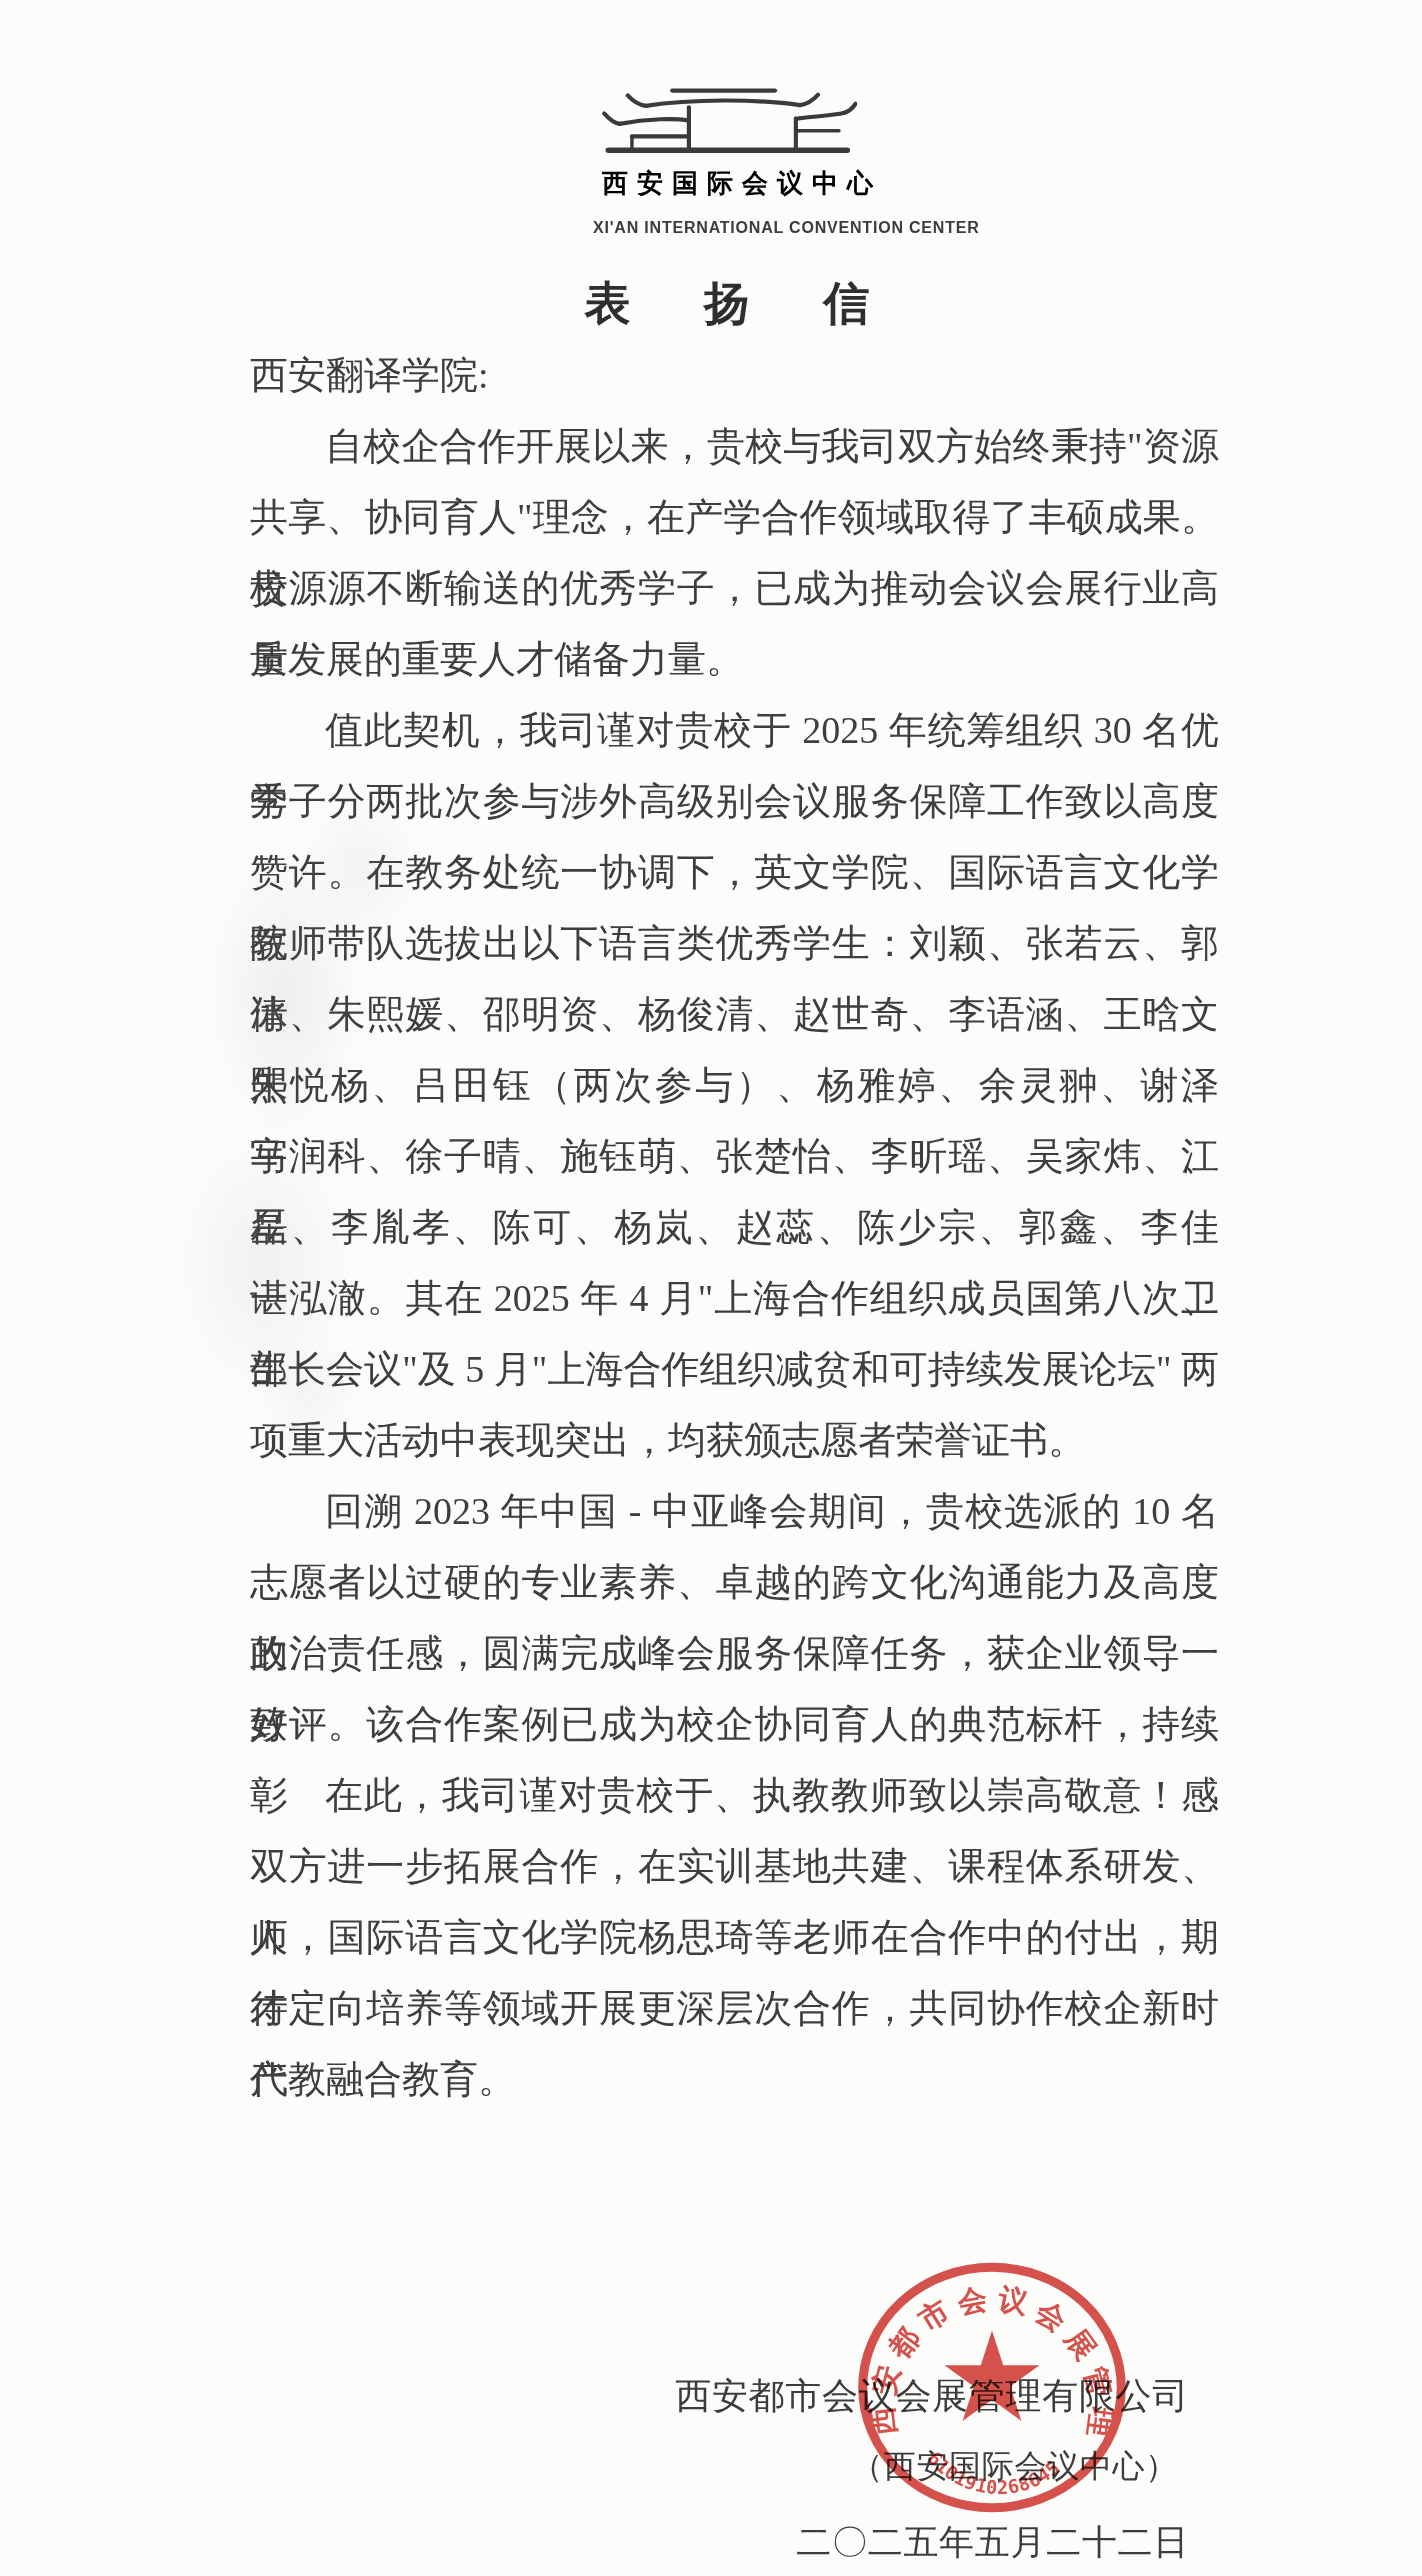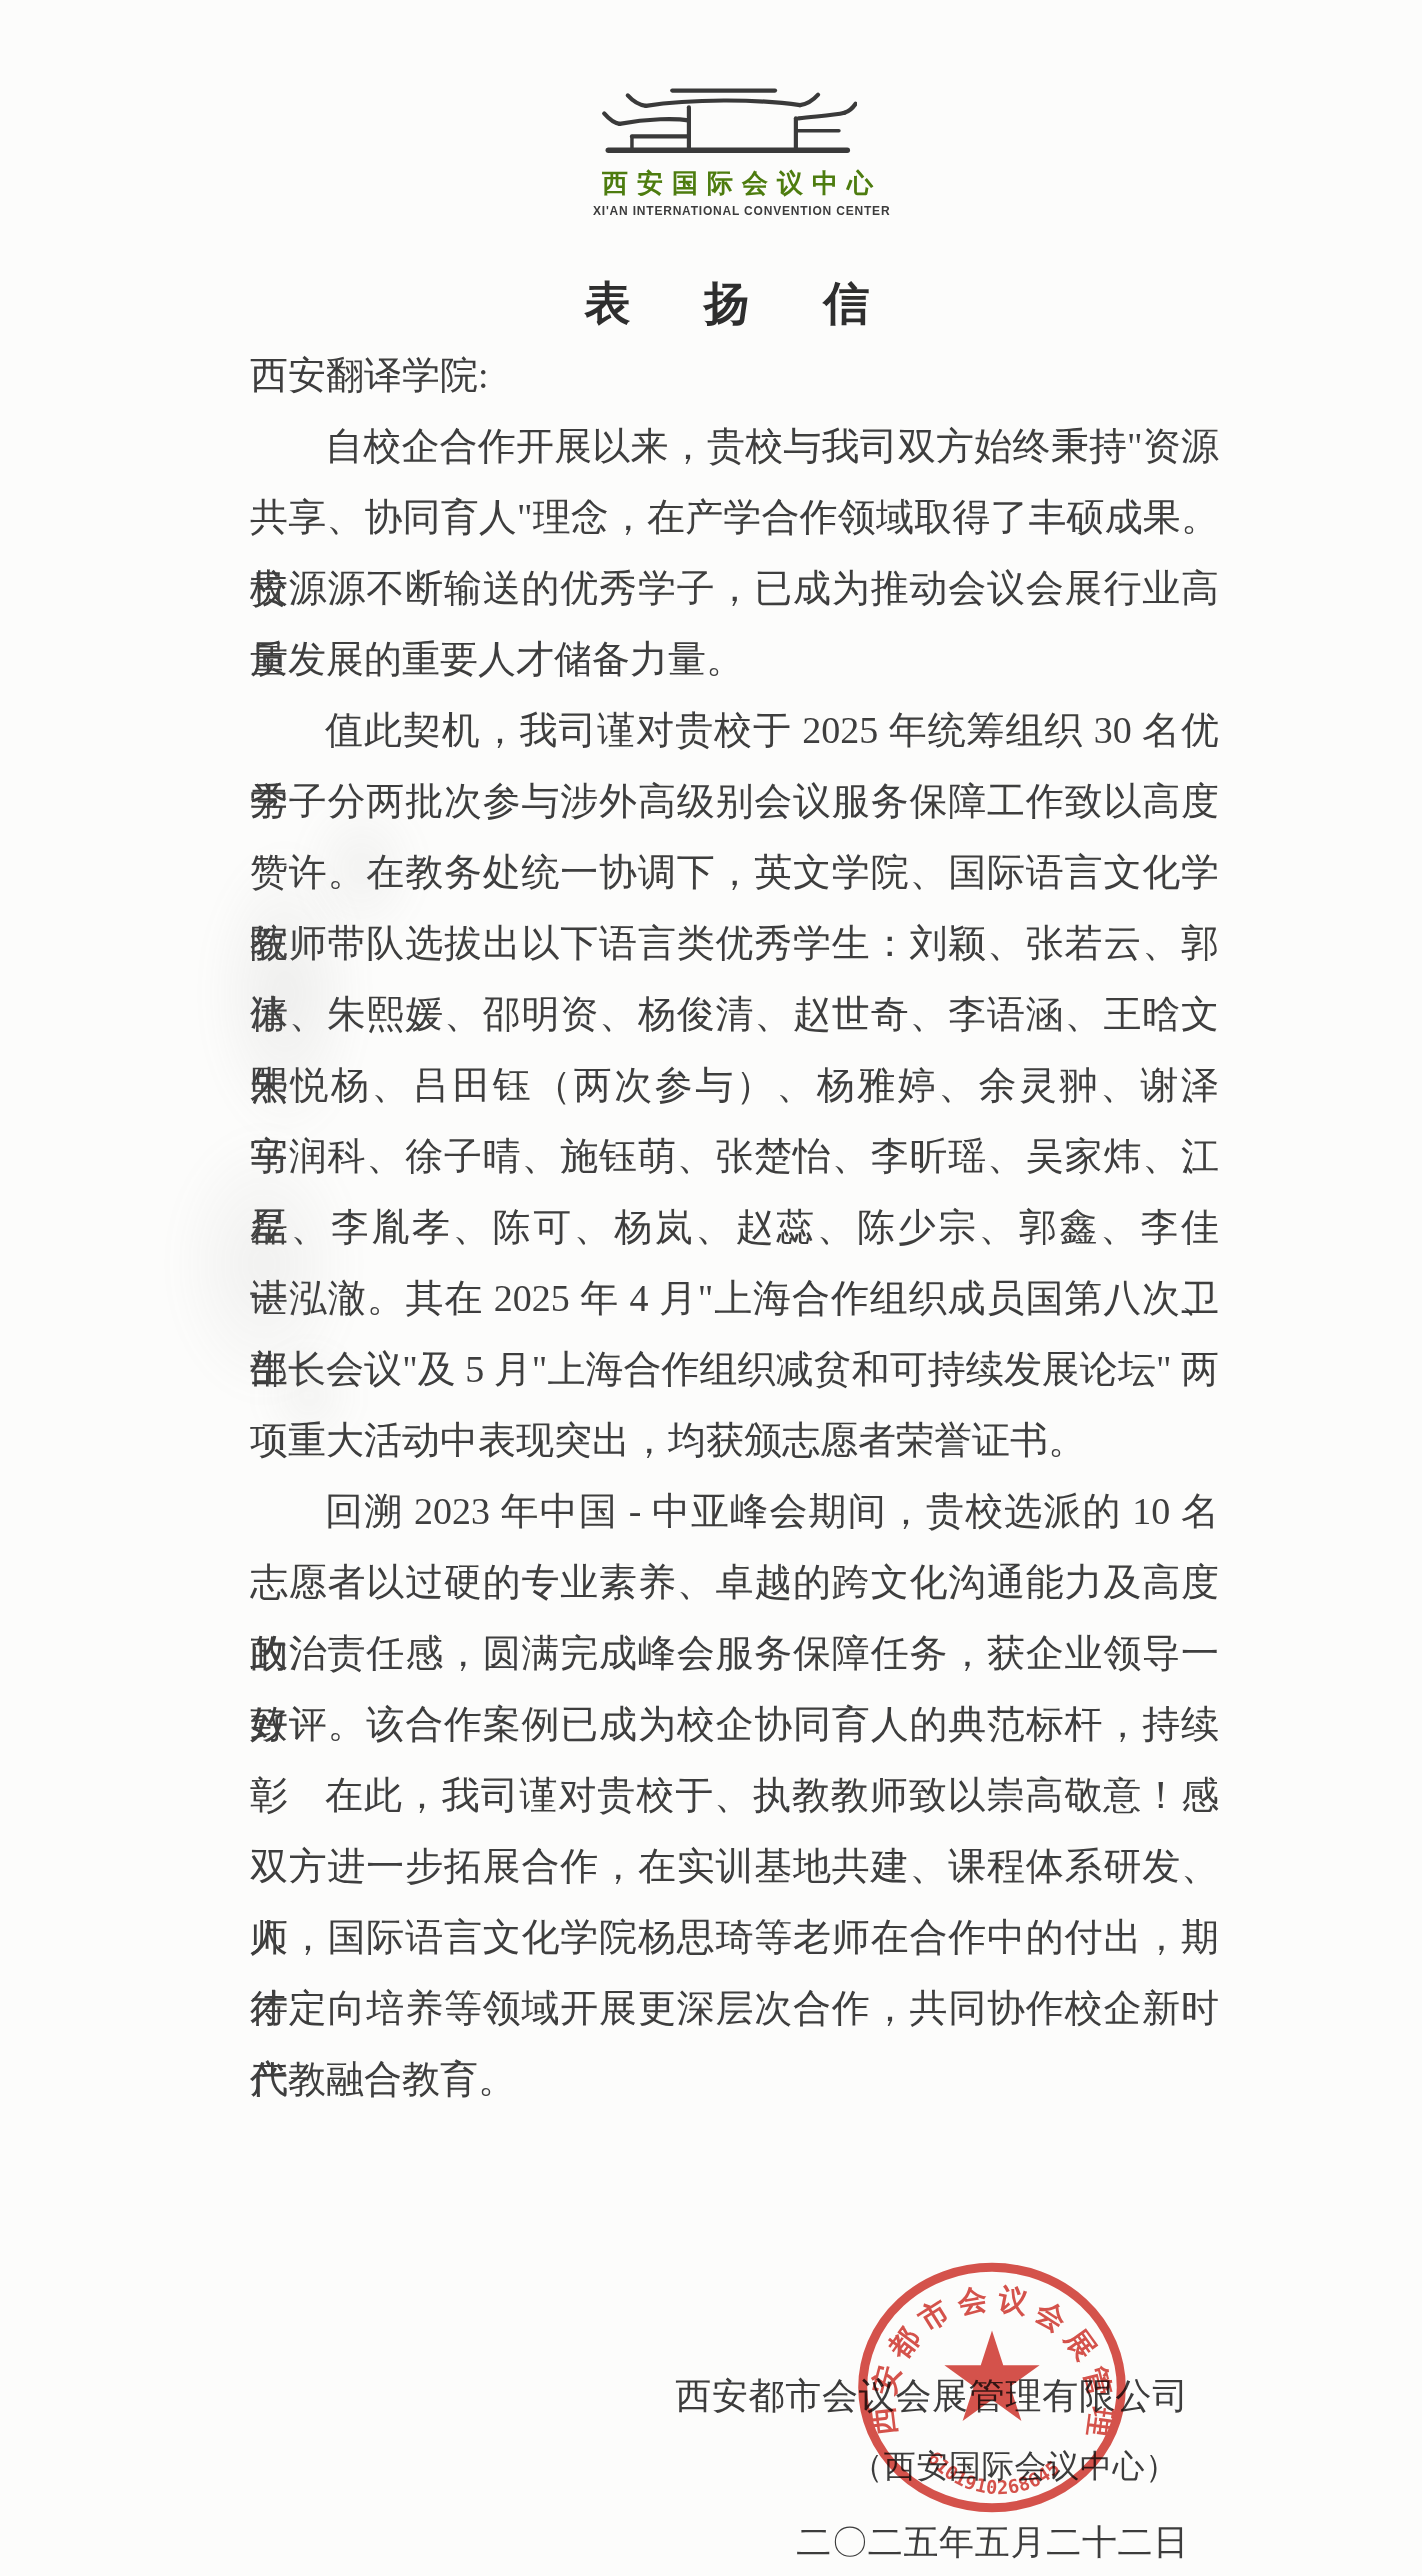--- a/index.html
+++ b/index.html
@@ -4,24 +4,24 @@
 <style>
   html,body { margin:0; padding:0; background:#e8e8e8; }
   .page {
     position:relative; width:1422px; height:2576px; background:#fcfcfb;
     font-family:"Liberation Serif","DejaVu Serif",serif; color:#3e3e3e;
     overflow:hidden;
   }
   
   .logo { position:absolute; left:593px; top:82px; width:271px; text-align:center; }
   .logo svg { display:block; margin:0 auto; }
-  .logo-cn { margin-top:2.8px; font-size:26px; font-weight:bold; color:#4d7c0f;
+  .logo-cn { margin-top:2.8px; font-size:26px; font-weight:bold; color:#000000;
              letter-spacing:9px; text-indent:9px; white-space:nowrap;
              font-family:"Liberation Sans","DejaVu Sans",sans-serif; }
-  .logo-en { margin-top:3px; font-size:12px; font-weight:bold; color:#3c3c3c;
+  .logo-en { margin-top:18px; font-size:16px; font-weight:bold; color:#3c3c3c;
              letter-spacing:0.8px; white-space:nowrap;
              font-family:"Liberation Sans","DejaVu Sans",sans-serif; }
   
   .title {
     position:absolute; left:0; top:258px; width:1422px; margin:16px;
     text-align:center; font-size:46px; font-weight:bold; color:#2e2e2e;
     letter-spacing:31px; text-indent:31px; line-height:60px;
   }
   
   .body { position:absolute; left:250px; top:340px; width:969px; }

